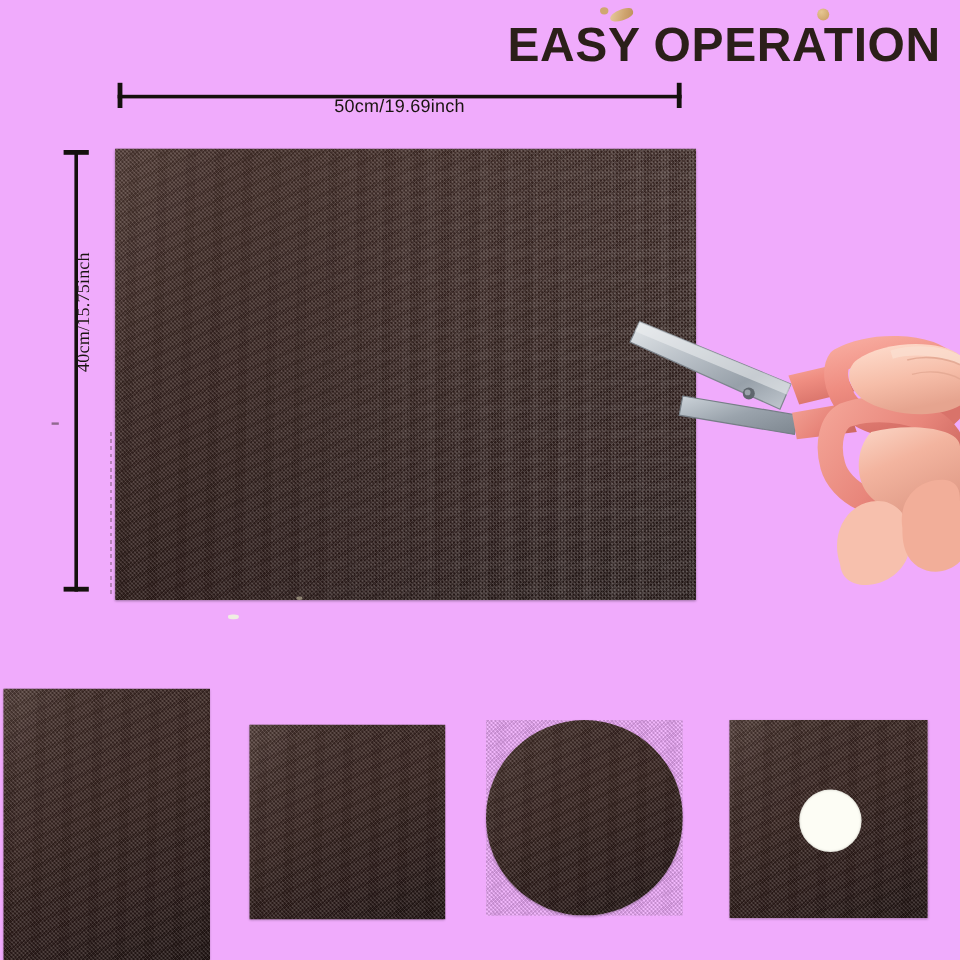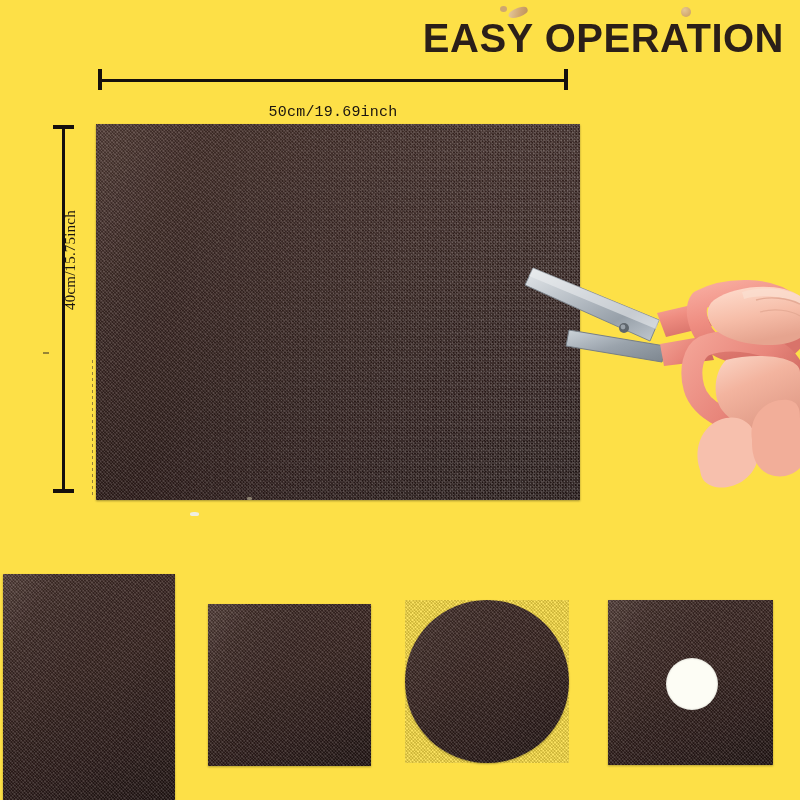--- a/index.html
+++ b/index.html
@@ -12,21 +12,21 @@
     background: #fdfdf5;
     font-family: "Liberation Sans", sans-serif;
     overflow: hidden;
     position: relative;
   }
 
   #stage {
     position: relative;
     width: 800px;
     height: 800px;
-    background: #fde047;
+    background: #f0abfc;
     overflow: hidden;
   }
 
   
   #title {
     position: absolute;
     right: 16px;
     top: 18px;
     font-family: "Liberation Sans", sans-serif;
     font-weight: bold;
@@ -76,24 +76,24 @@
     position: absolute;
     width: 4px;
     background: #15100d;
   }
   #dim-top-cap-l { left: 98px;  top: 69px; height: 21px; }
   #dim-top-cap-r { left: 564px; top: 69px; height: 21px; }
 
   #dim-top-label {
     position: absolute;
     left: 98px;
-    top: 104px;
+    top: 80px;
     width: 470px;
     text-align: center;
-    font-family: Liberation Mono, monospace;
+    font-family: Liberation Sans, sans-serif;
     font-size: 15px;
     color: #1a1410;
     letter-spacing: 0.2px;
   }
 
   #dim-left-bar {
     position: absolute;
     left: 62px;
     top: 127px;
     width: 3px;

